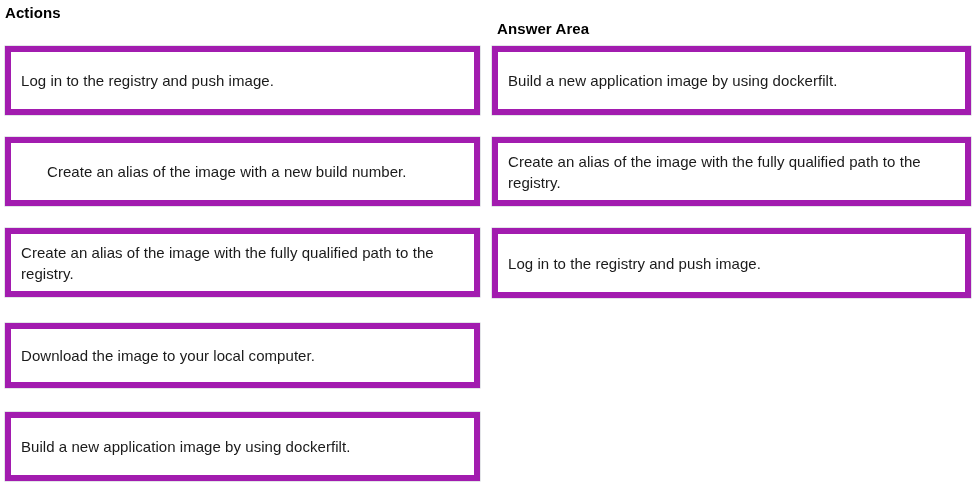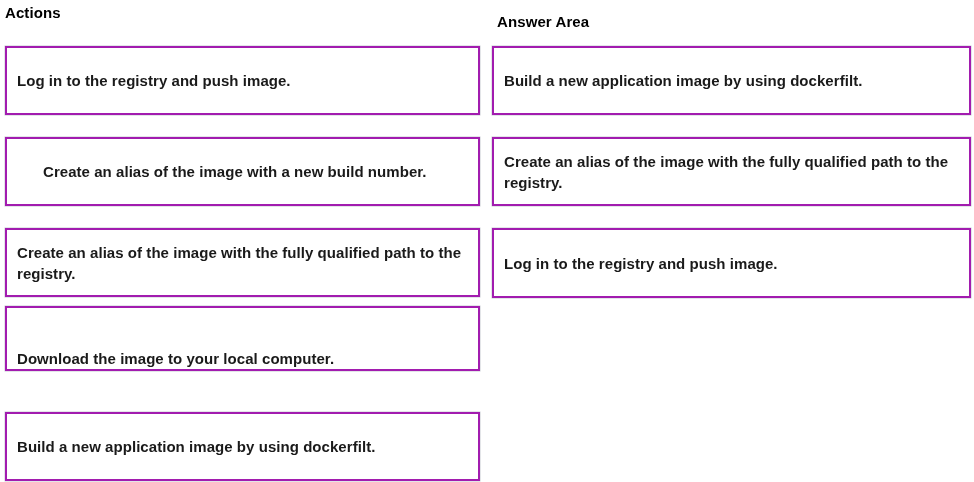--- a/index.html
+++ b/index.html
@@ -28,47 +28,46 @@
   .col-header {
     position: absolute;
     font-size: 15px;
     font-weight: bold;
     color: #000000;
     letter-spacing: 0.1px;
     line-height: 18px;
     white-space: nowrap;
   }
   #hdr-actions { left: 5px;   top: 4px; }
-  #hdr-answer  { left: 497px; top: 13px; text-align: right; }
+  #hdr-answer  { left: 497px; top: 20px; text-align: right; }
 
   .card {
     position: absolute;
     box-sizing: border-box;
     background: #ffffff;
-    border: 2px solid #a21caf;
+    border: 6px solid #a21caf;
     box-shadow: 0 0 0 0.5px rgba(155,162,173,0.55);
     display: flex;
     align-items: center;
     padding: 0 8px 0 10px;
-    font-weight: bold;
   }
   .card-text {
     font-size: 15px;
     line-height: 21px;
     color: #1a1a1a;
     letter-spacing: 0.05px;
     width: 100%;
   }
 
   
   .col-actions .card { left: 5px; width: 475px; }
   #action-0 { top: 46px;  height: 69px; }
   #action-1 { top: 137px; height: 69px; padding-left: 36px; }
   #action-2 { top: 228px; height: 69px; }
-  #action-3 { top: 306px; height: 65px; align-items: flex-end; }
+  #action-3 { top: 323px; height: 65px; }
   #action-4 { top: 412px; height: 69px; }
 
   
   .col-answer .card { left: 492px; width: 479px; }
   #answer-0 { top: 46px;  height: 69px; }
   #answer-1 { top: 137px; height: 69px; }
   #answer-2 { top: 228px; height: 70px; }
 </style>
 </head>
 <body>

